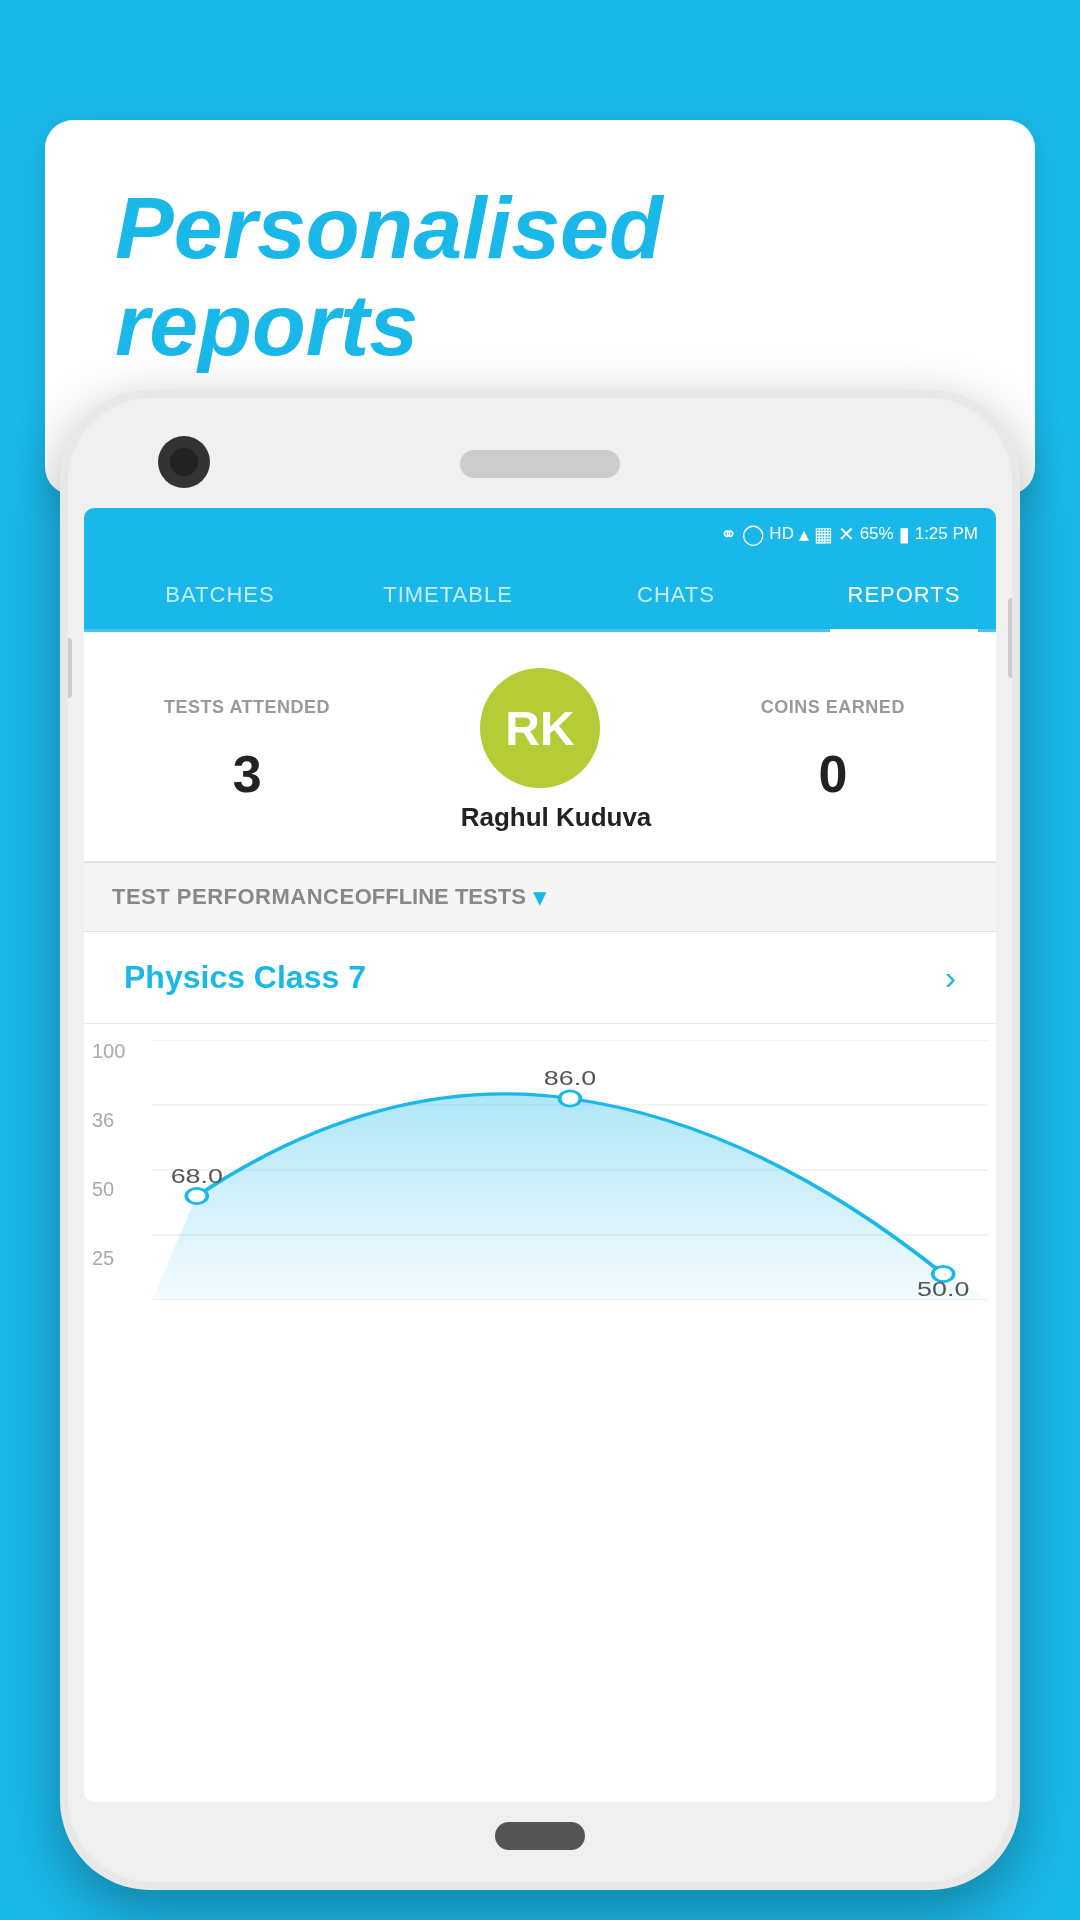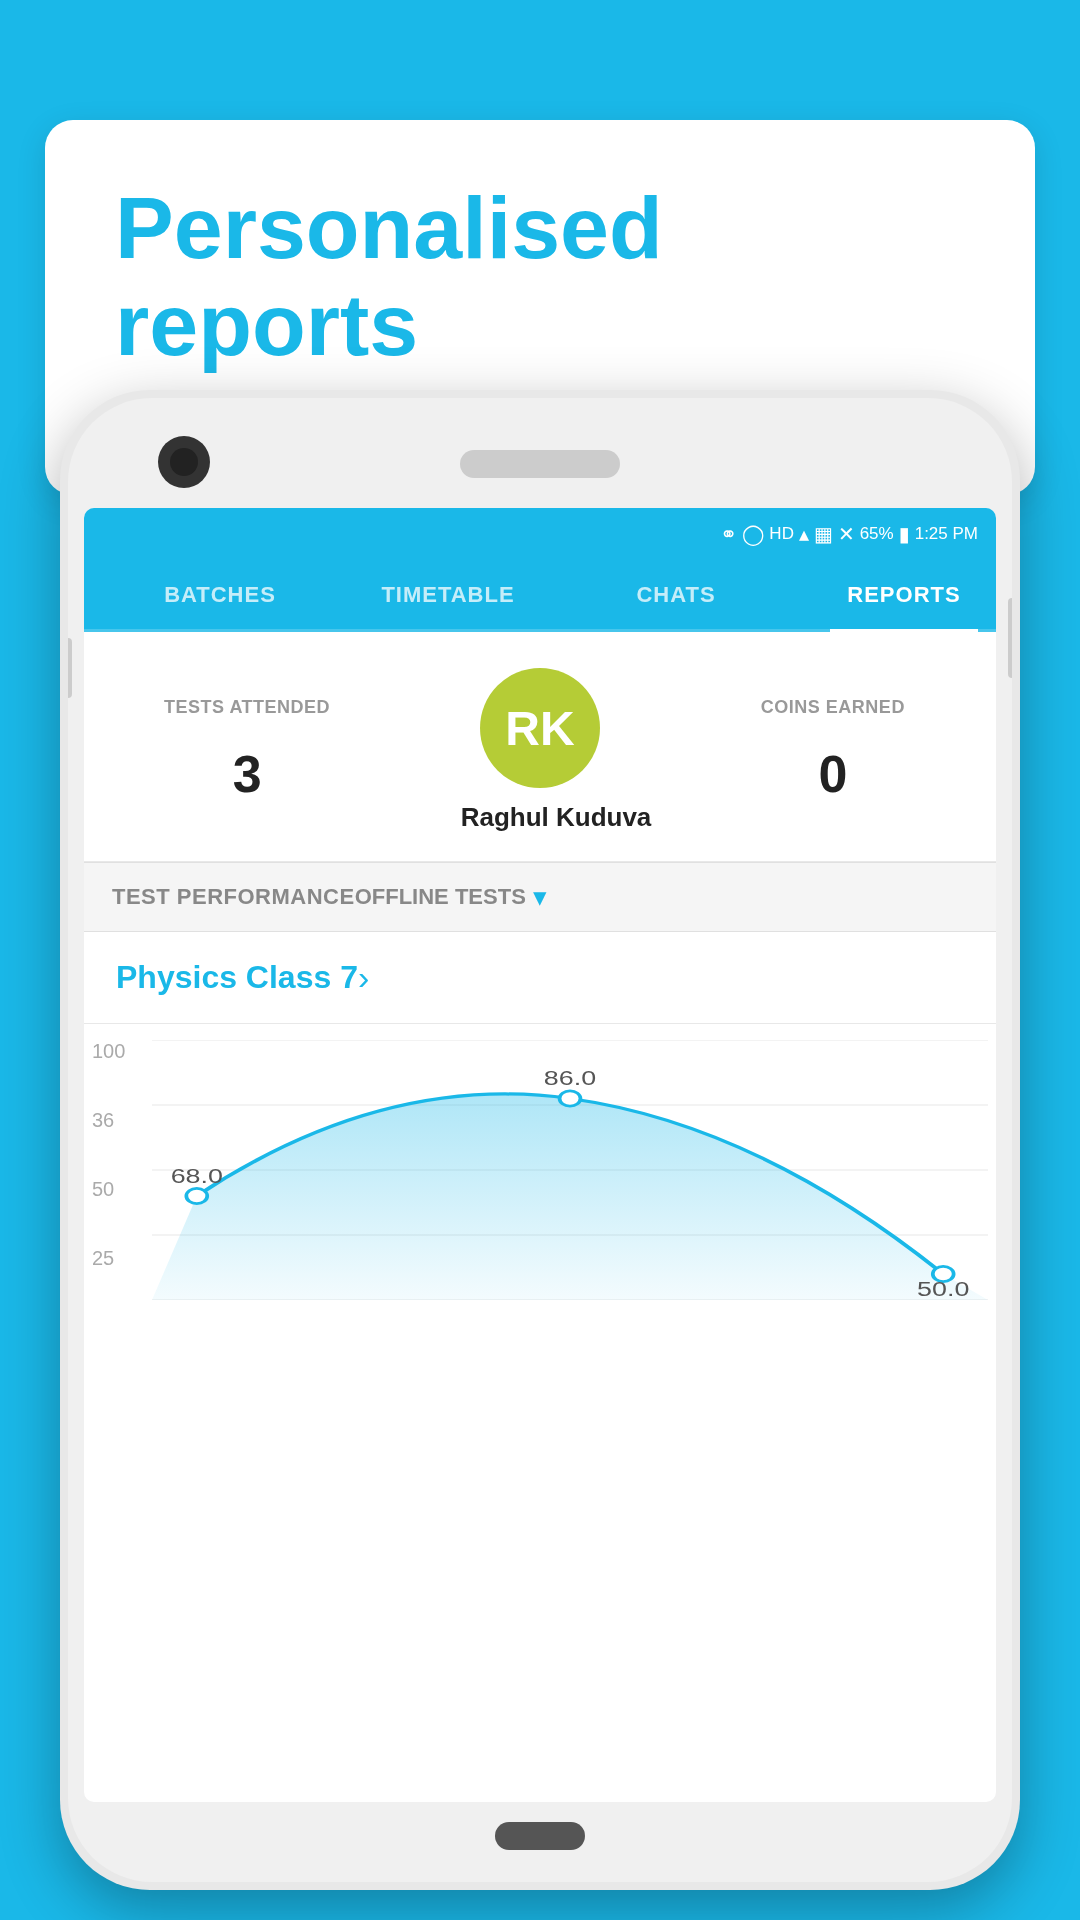--- a/index.html
+++ b/index.html
@@ -16,20 +16,21 @@
     
     .tooltip-card {
       position: absolute;
       top: 120px;
       left: 45px;
       right: 45px;
       background: white;
       border-radius: 28px;
       padding: 60px 70px 55px;
       box-shadow: 0 8px 30px rgba(0,0,0,0.12);
+      font-style: italic;
     }
 
     .tooltip-card::after {
       content: '';
       position: absolute;
       bottom: -44px;
       left: 50%;
       transform: translateX(-50%);
       width: 0;
       height: 0;
@@ -172,21 +173,21 @@
       border-bottom: 3px solid rgba(255,255,255,0.2);
     }
 
     .nav-tab {
       flex: 1;
       display: flex;
       align-items: center;
       justify-content: center;
       color: rgba(255,255,255,0.75);
       font-size: 22px;
-      font-weight: 700;
+      font-weight: 400;
       letter-spacing: 1px;
       position: relative;
       margin-left: 44px;
     }
 
     .nav-tab.active {
       color: white;
     }
 
     .nav-tab.active::after {
@@ -284,23 +285,24 @@
     }
 
     .chevron-down {
       color: #1ab8e8;
       font-size: 24px;
     }
 
     
     .class-row {
       background: white;
-      padding: 26px 32px;
-      display: flex;
-      align-items: center;
+      padding: 26px 40px;
+      display: flex;
+      align-items: center;
+      justify-content: space-between;
       border-bottom: 1px solid #e8e8e8;
     }
 
     .class-name {
       font-size: 32px;
       font-weight: 600;
       color: #1ab8e8;
     }
 
     .chevron-right {

